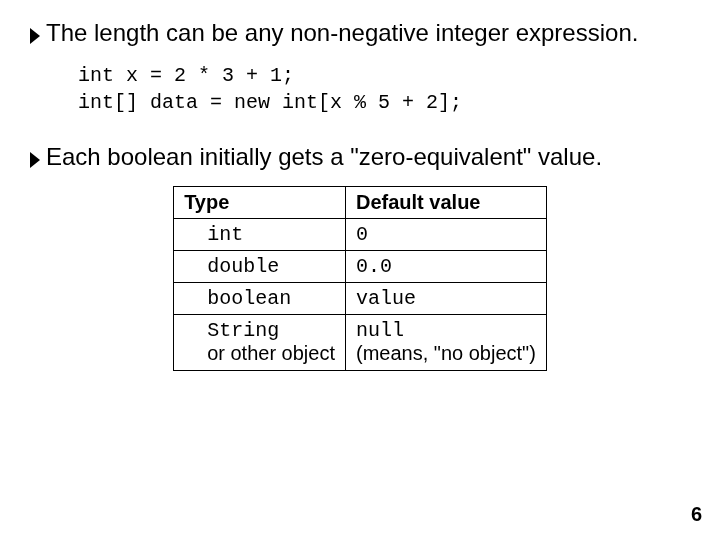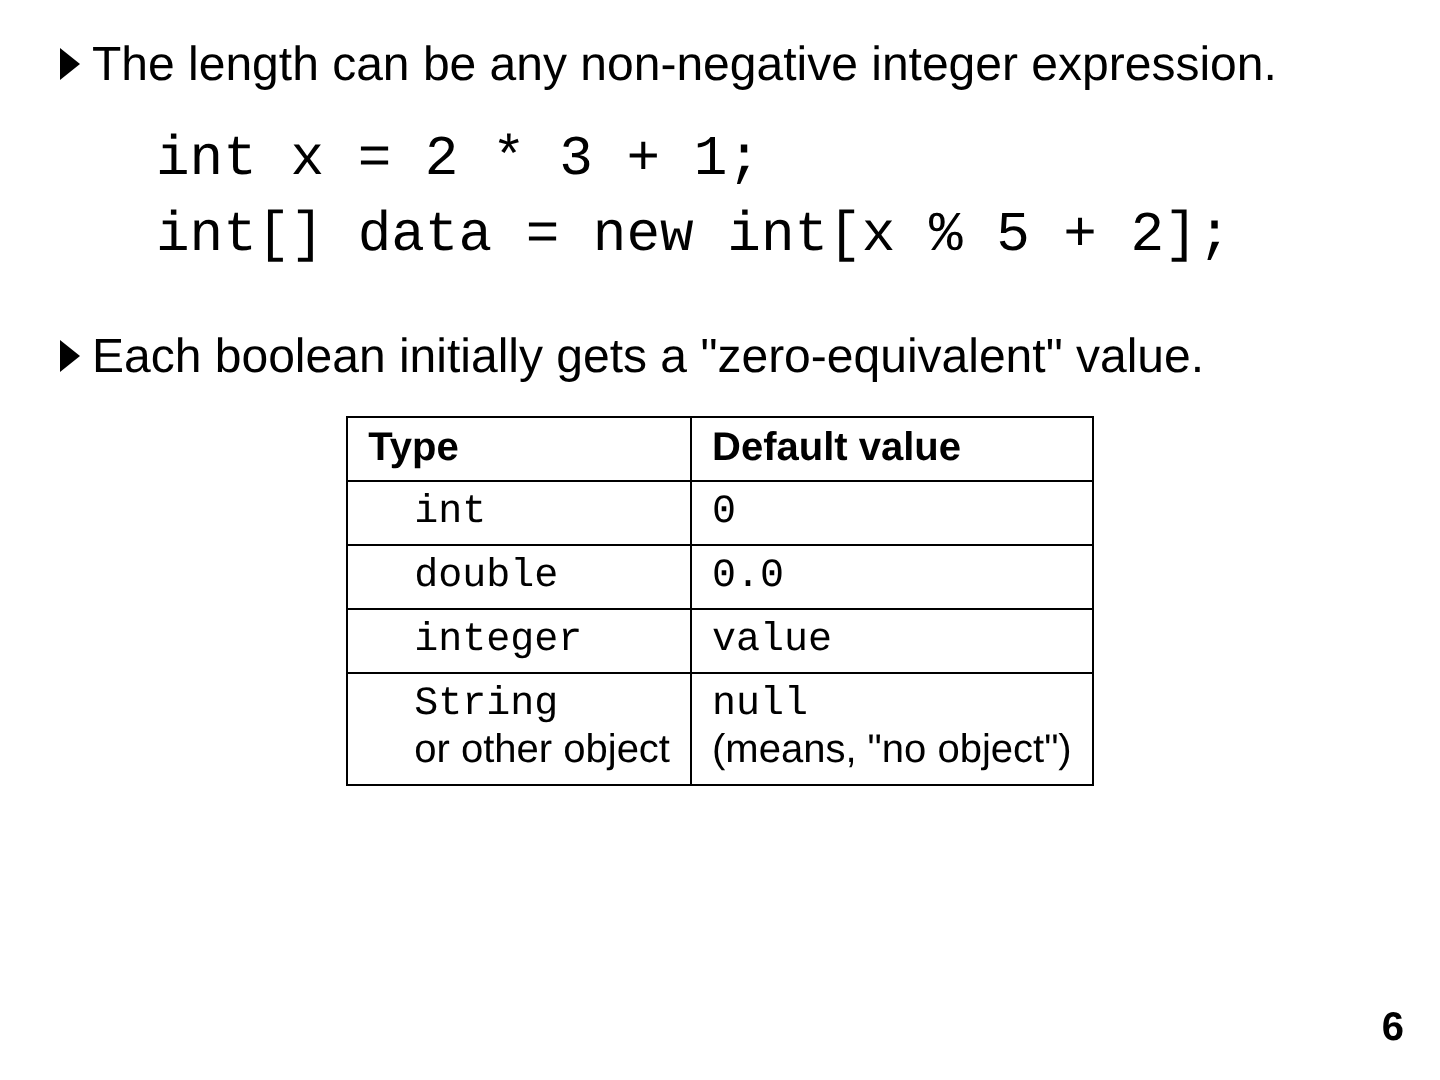--- a/index.html
+++ b/index.html
@@ -18,36 +18,36 @@
   }
   .title {
     color: #c00000;
     font-size: 38px;
     text-align: center;
     margin: 10px 0 24px 0;
     font-weight: normal;
   }
   .bullet-row {
     display: flex;
-    align-items: flex-start;
+    align-items: center;
     margin-bottom: 4px;
   }
   .bullet-icon {
     flex: 0 0 auto;
     margin-right: 4px;
     margin-top: 6px;
   }
   .bullet-icon svg { display: block; }
   .bullet-text {
     font-size: 24px;
     line-height: 1.25;
   }
   .code-block {
     font-family: "Courier New", monospace;
-    font-size: 28px;
+    font-size: 20px;
     white-space: pre;
     margin: 14px 0 26px 48px;
     line-height: 1.35;
   }
   table.defaults {
     border-collapse: collapse;
     margin: 14px auto 0 auto;
   }
   table.defaults th, table.defaults td {
     border: 1.5px solid #000;
@@ -112,21 +112,21 @@
     </tr>
     <tr>
       <td class="type-col">int</td>
       <td class="val-col">0</td>
     </tr>
     <tr>
       <td class="type-col">double</td>
       <td class="val-col">0.0</td>
     </tr>
     <tr>
-      <td class="type-col">integer</td>
+      <td class="type-col">boolean</td>
       <td class="val-col">value</td>
     </tr>
     <tr>
       <td class="type-col">
         <span>String</span><br>
         <span class="sub-note">or other object</span>
       </td>
       <td class="val-col">
         <span>null</span><br>
         <span class="sub-note">(means, "no object")</span>

